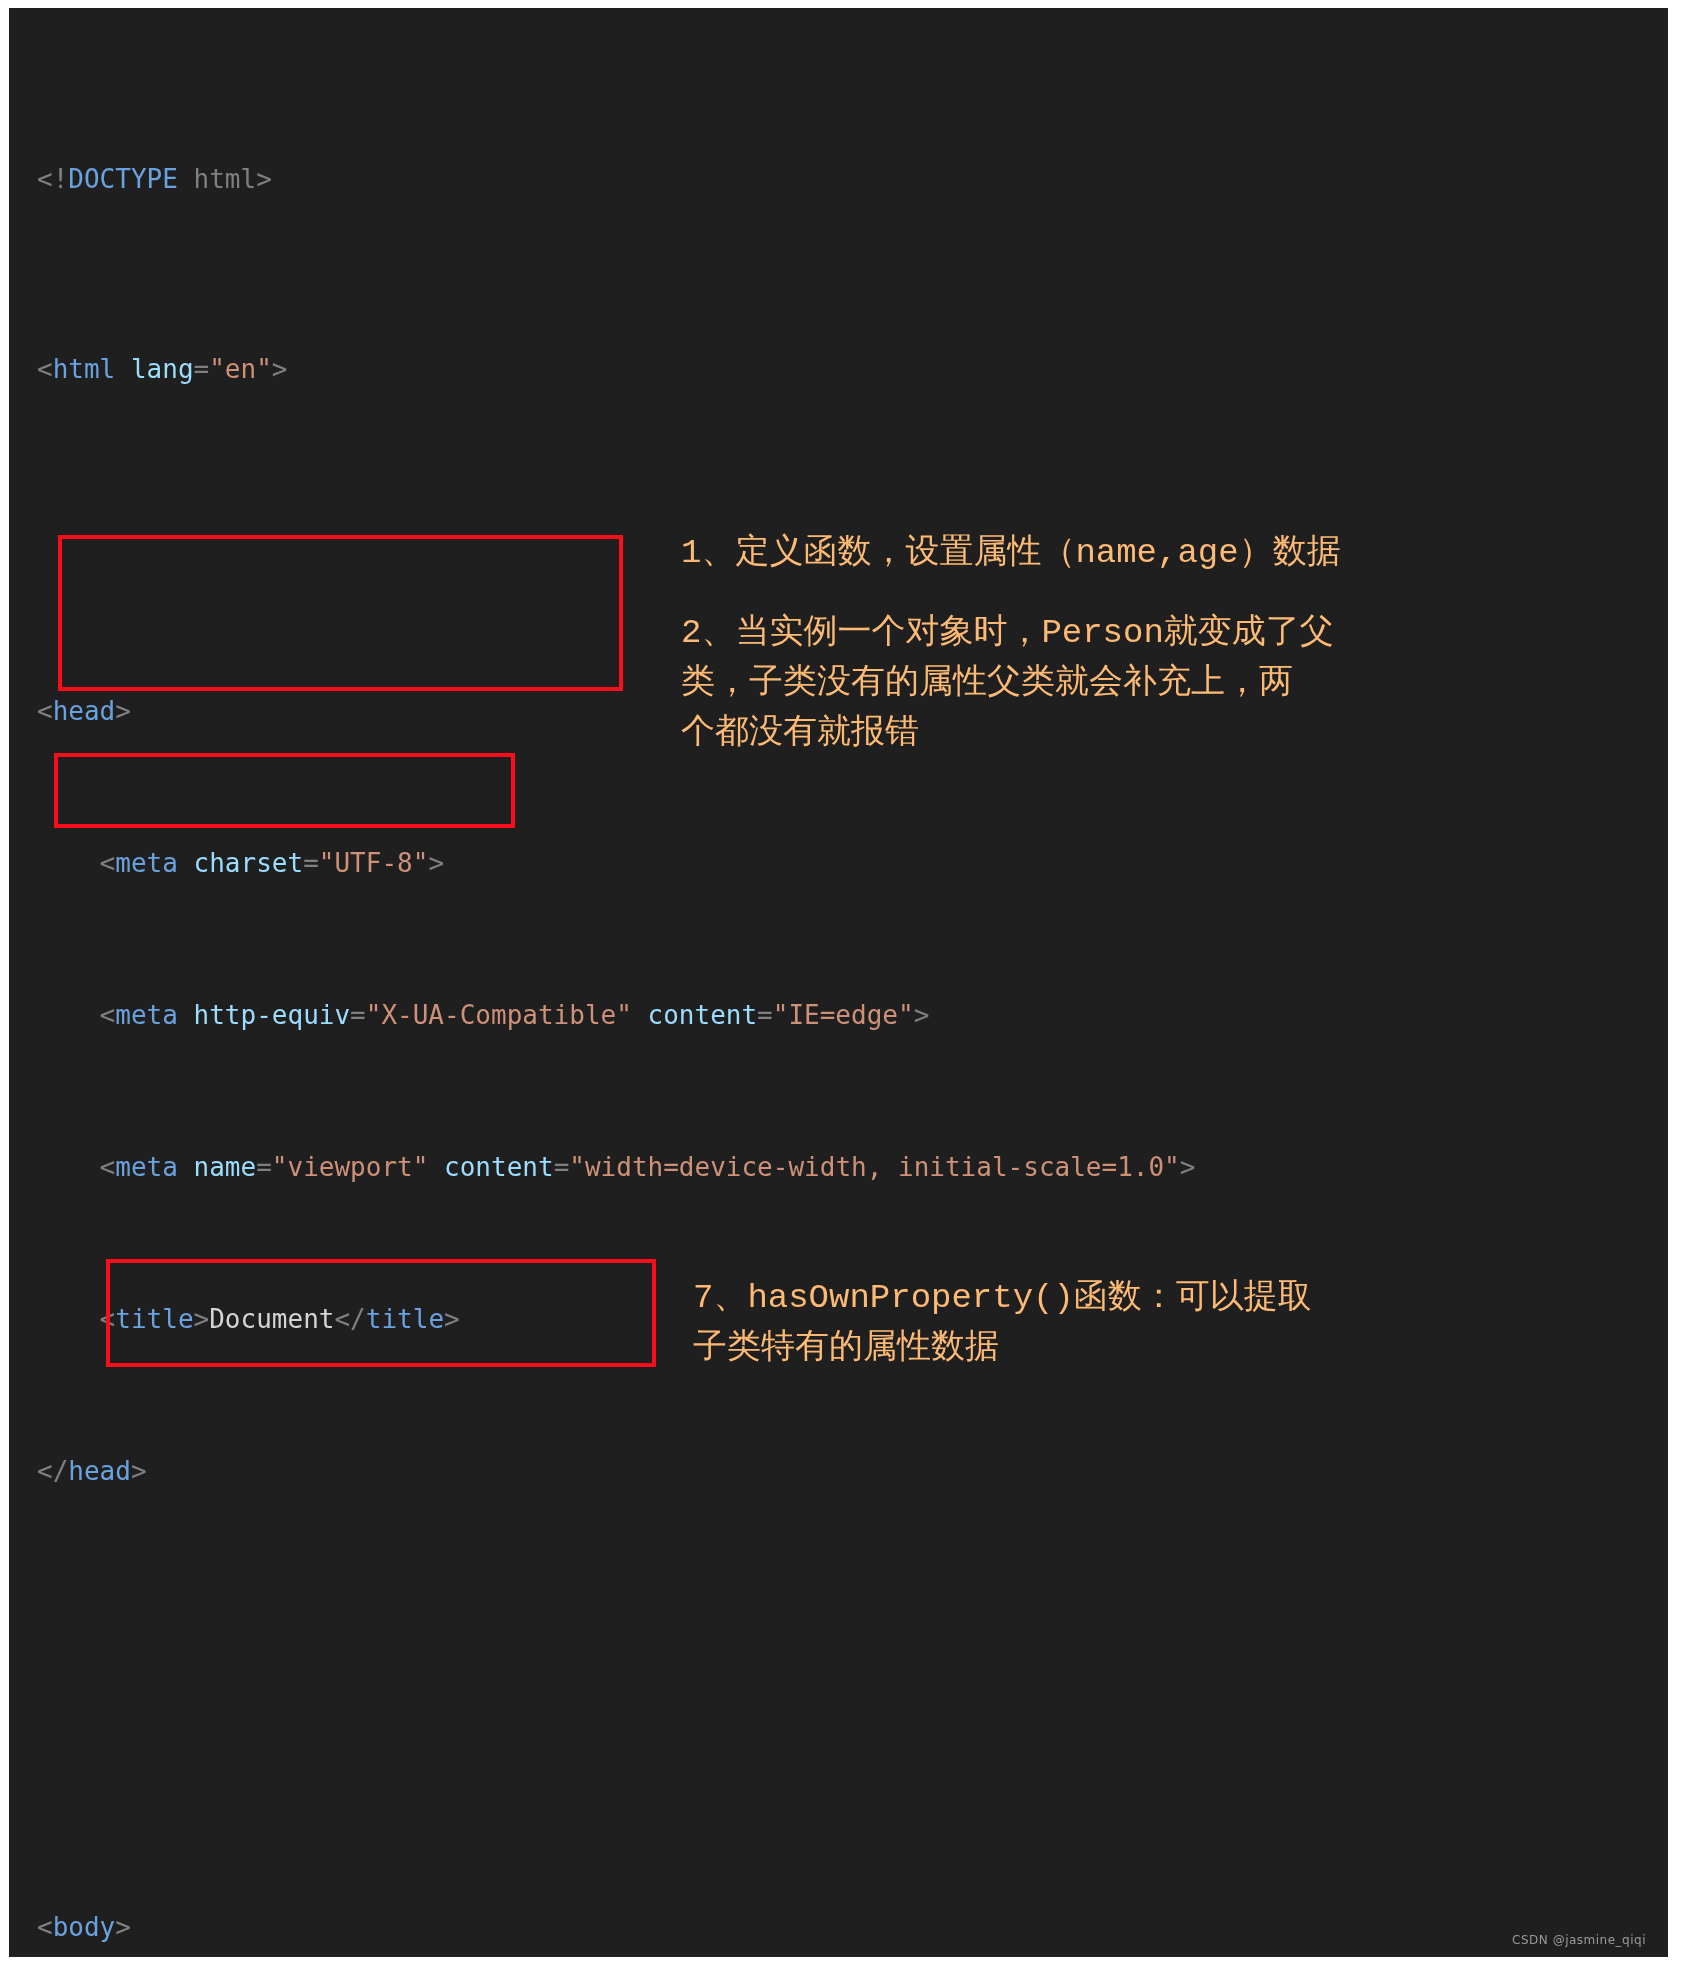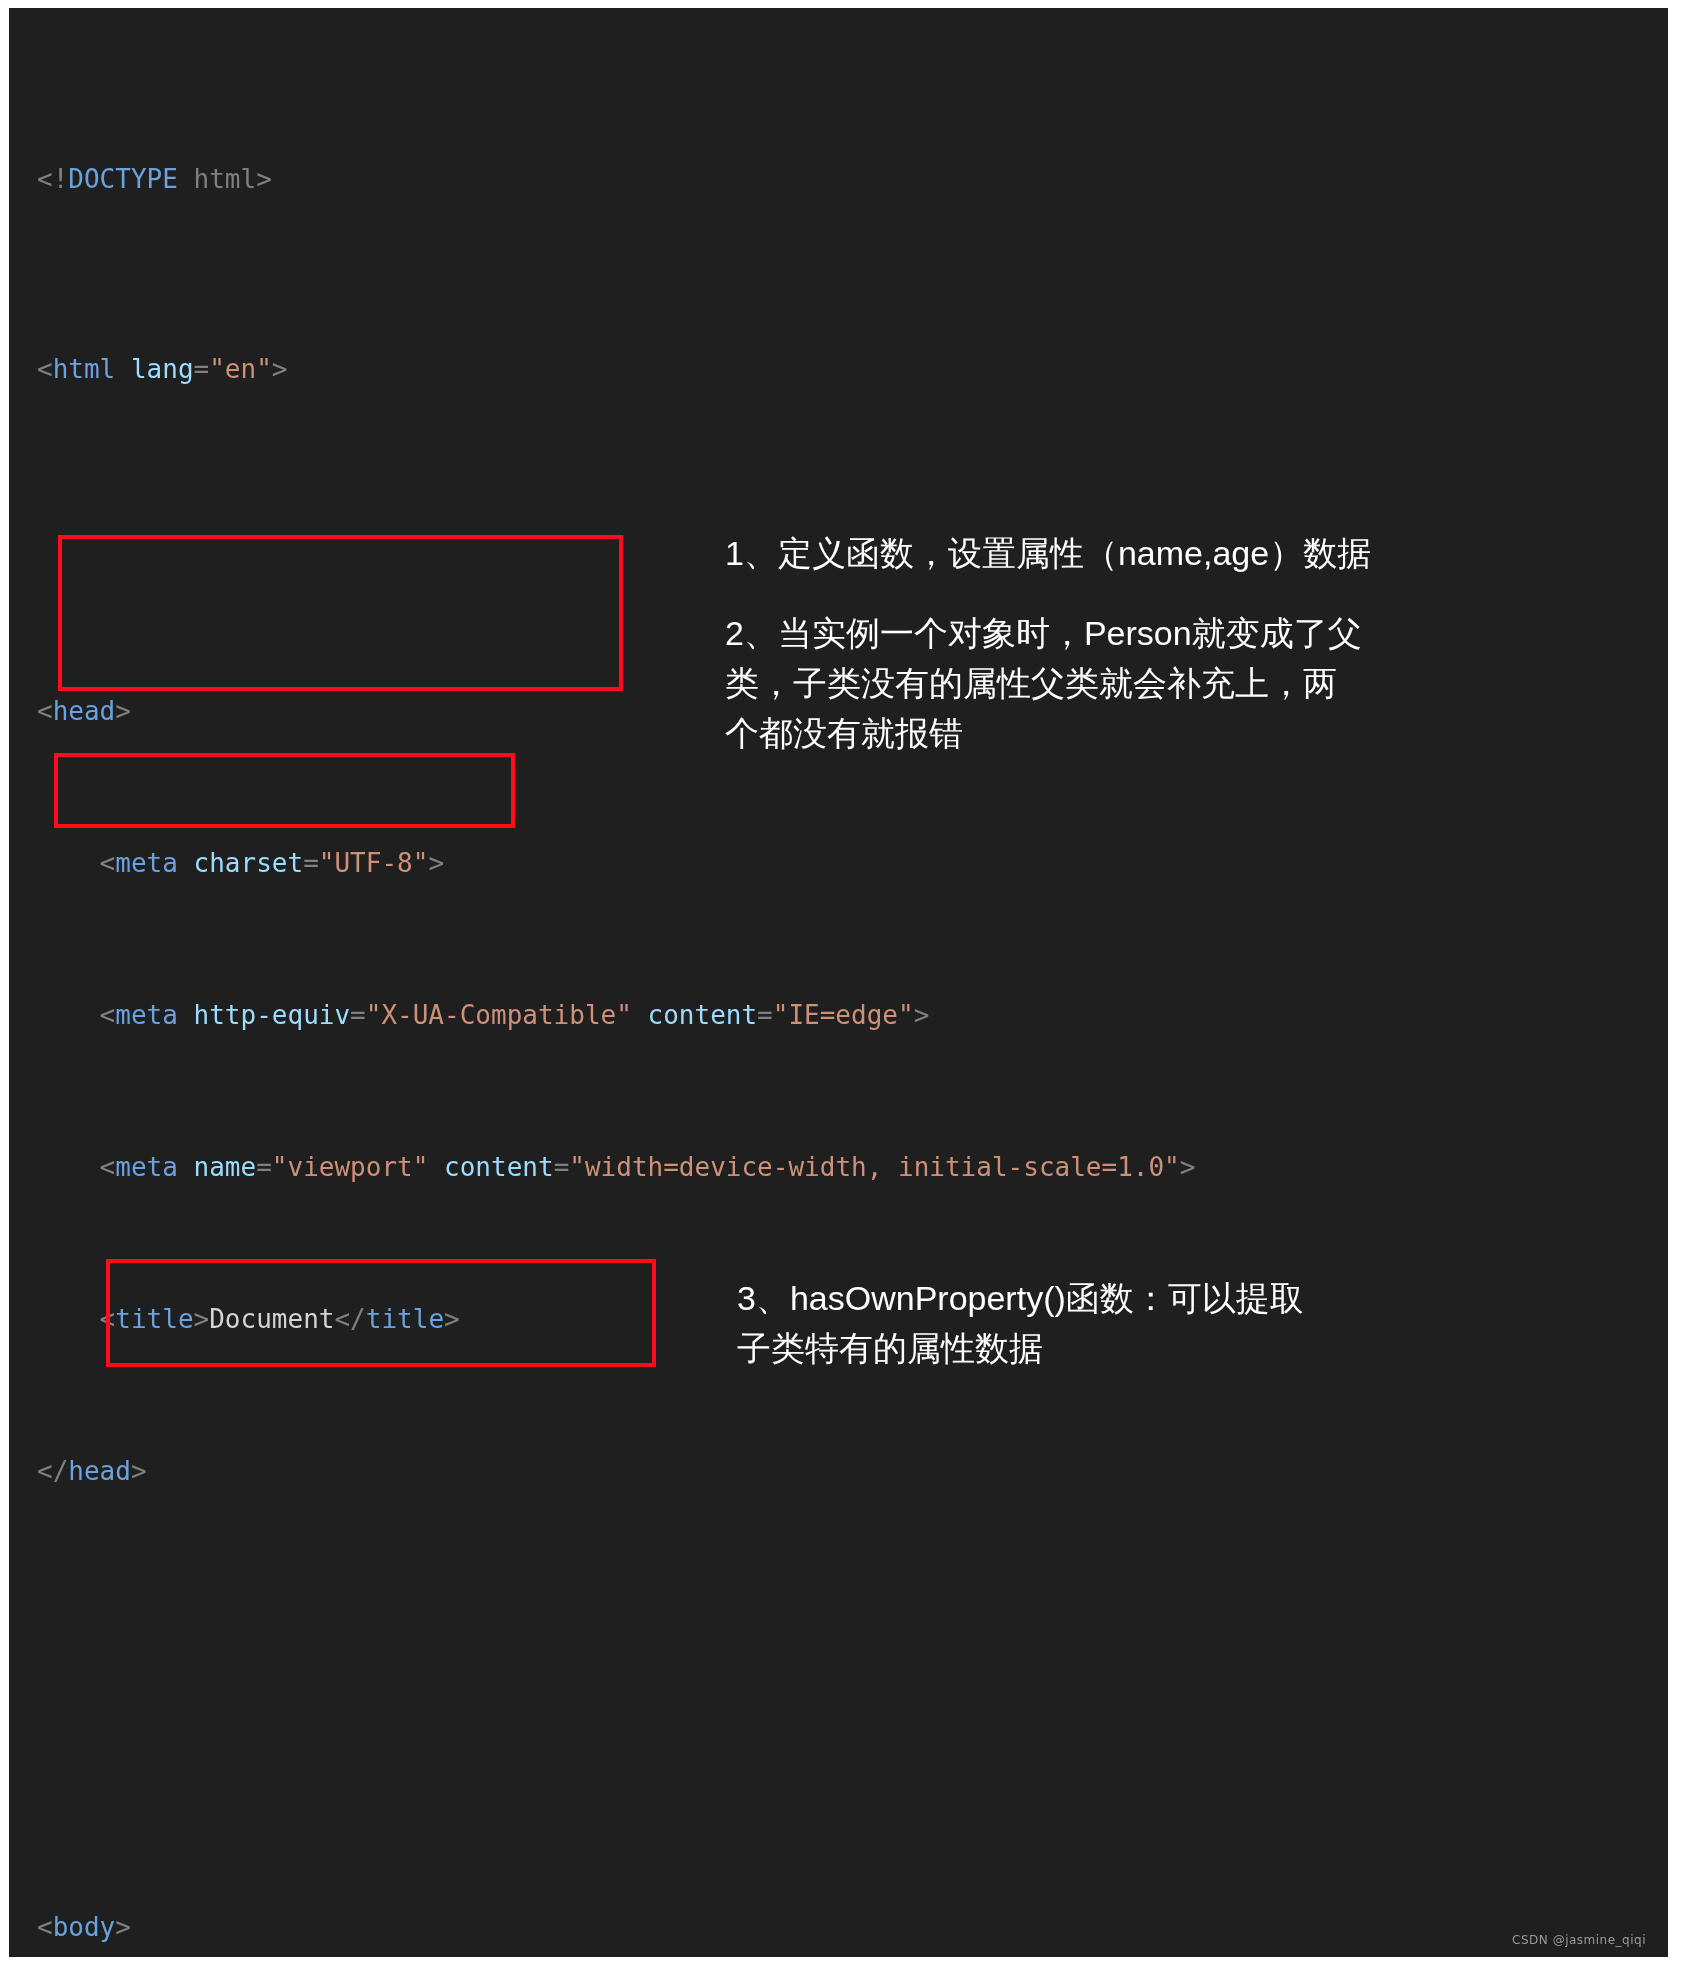--- a/index.html
+++ b/index.html
@@ -55,26 +55,25 @@
   
   .redbox {
     position: absolute;
     border: 4px solid #fc0d1b;
     box-sizing: border-box;
     pointer-events: none;
   }
   
   .note {
     position: absolute;
-    color: #ffffff;
-    font-family: Liberation Sans, sans-serif;
+    color: #fdba74;
+    font-family: Liberation Mono, monospace;
     font-size: 34px;
     line-height: 50px;
     white-space: pre-line;
-    margin-left: 44px;
   }
   .watermark {
     position: absolute;
     right: 22px;
     bottom: 10px;
     color: #9a9a9a;
     font-family: "DejaVu Sans", "Liberation Sans", sans-serif;
     font-size: 12px;
     letter-spacing: 0.5px;
   }
@@ -198,20 +197,20 @@
     <div class="redbox" style="left:45px; top:745px; width:461px; height:75px;"></div>
 
     <div class="redbox" style="left:97px; top:1251px; width:550px; height:108px;"></div>
 
     <div class="note" style="left:672px; top:520px; width:660px;">1、定义函数，设置属性（name,age）数据</div>
 
     <div class="note" style="left:672px; top:600px; width:660px;">2、当实例一个对象时，Person就变成了父
 类，子类没有的属性父类就会补充上，两
 个都没有就报错</div>
 
-    <div class="note" style="left:684px; top:1265px; width:620px;">3、hasOwnProperty()函数：可以提取
+    <div class="note" style="left:684px; top:1265px; width:620px;">7、hasOwnProperty()函数：可以提取
 子类特有的属性数据</div>
 
     <div class="watermark">CSDN @jasmine_qiqi</div>
 
   </div>
 
 </div>
 
 </body></html>

